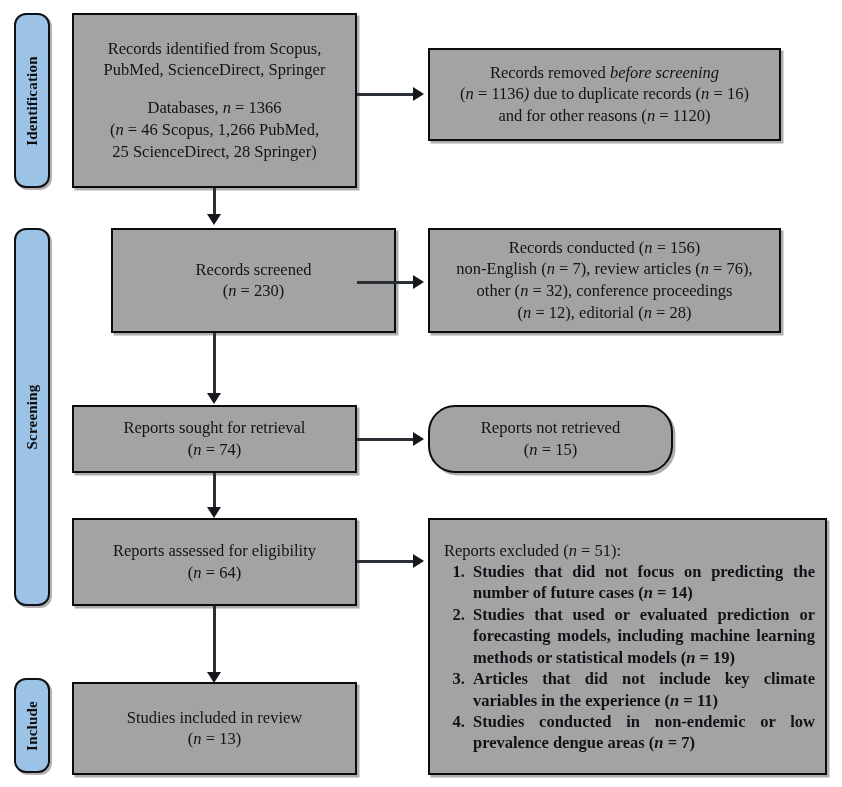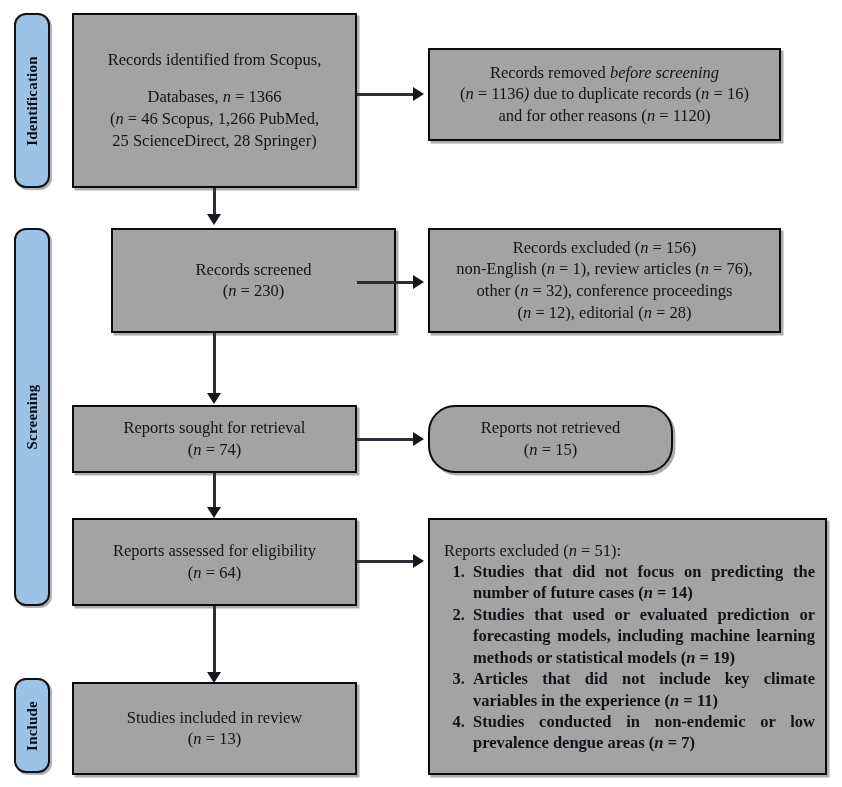--- a/index.html
+++ b/index.html
@@ -139,20 +139,21 @@
     <span class="stage-label">Screening</span>
   </div>
 
   <div class="stage-tab" style="left:14px; top:678px; width:36px; height:95px;">
     <span class="stage-label">Include</span>
   </div>
 
   <div class="flow-box" style="left:72px; top:13px; width:285px; height:175px;">
     <div class="box-inner blockpara">
       <p><span>Records identified from Scopus,</span></p>
+      <p><span>PubMed, ScienceDirect, Springer</span></p>
       <p class="gap"><span>Databases, </span><i class="nvar">n</i><span> = 1366</span></p>
       <p><span>(</span><i class="nvar">n</i><span> = 46 Scopus, 1,266 PubMed,</span></p>
       <p><span>25 ScienceDirect, 28 Springer)</span></p>
     </div>
   </div>
 
   <div class="flow-box" style="left:428px; top:48px; width:353px; height:93px;">
     <div class="box-inner blockpara">
       <p><span>Records removed </span><em class="ital">before screening</em></p>
       <p><span>(</span><i class="nvar">n</i><span> = 1136</span><em class="ital">)</em><span> due to duplicate records (</span><i class="nvar">n</i><span> = 16)</span></p>
@@ -168,22 +169,22 @@
 
   <div class="flow-box" style="left:72px; top:228px; width:285px; height:105px;margin-left:39px;">
     <div class="box-inner blockpara">
       <p><span>Records screened</span></p>
       <p><span>(</span><i class="nvar">n</i><span> = 230)</span></p>
     </div>
   </div>
 
   <div class="flow-box" style="left:428px; top:228px; width:353px; height:105px;">
     <div class="box-inner blockpara">
-      <p><span>Records excluded (</span><i class="nvar">n</i><span> = 156)</span></p>
-      <p><span>non-English (</span><i class="nvar">n</i><span> = 1), review articles (</span><i class="nvar">n</i><span> = 76),</span></p>
+      <p><span>Records conducted (</span><i class="nvar">n</i><span> = 156)</span></p>
+      <p><span>non-English (</span><i class="nvar">n</i><span> = 7), review articles (</span><i class="nvar">n</i><span> = 76),</span></p>
       <p><span>other (</span><i class="nvar">n</i><span> = 32), conference proceedings</span></p>
       <p><span>(</span><i class="nvar">n</i><span> = 12), editorial (</span><i class="nvar">n</i><span> = 28)</span></p>
     </div>
   </div>
 
   <div class="conn h" style="left:357px; top:281px; width:56px;"></div>
   <div class="arrow-right" style="left:413px; top:275px;"></div>
 
   <div class="conn v" style="left:213px; top:333px; height:62px;"></div>
   <div class="arrow-down" style="left:207px; top:393px;"></div>

